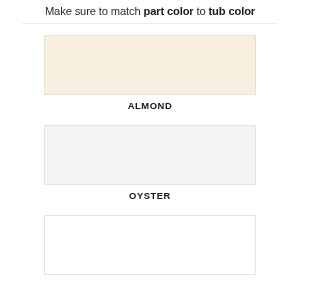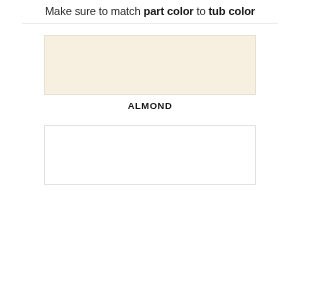--- a/index.html
+++ b/index.html
@@ -96,20 +96,24 @@
   </div>
   <div class="header-rule" style="background: rgb(236, 236, 239);"></div>
 
   <div class="swatch-list">
 
     <div class="swatch-item">
       <div class="swatch-box" style="background: rgb(247, 240, 224); border-color: rgb(230, 225, 210);"></div>
       <div class="swatch-label">ALMOND</div>
     </div>
 
+    <div class="swatch-item">
+      <div class="swatch-box" style="background: rgb(246, 244, 242); border-color: rgb(228, 227, 225);"></div>
+      <div class="swatch-label">OYSTER</div>
+    </div>
 
     <div class="swatch-item">
       <div class="swatch-box" style="background: rgb(255, 255, 255); border-color: rgb(226, 226, 226);"></div>
       <div class="swatch-label"></div>
     </div>
 
   </div>
 
 </div>
 

